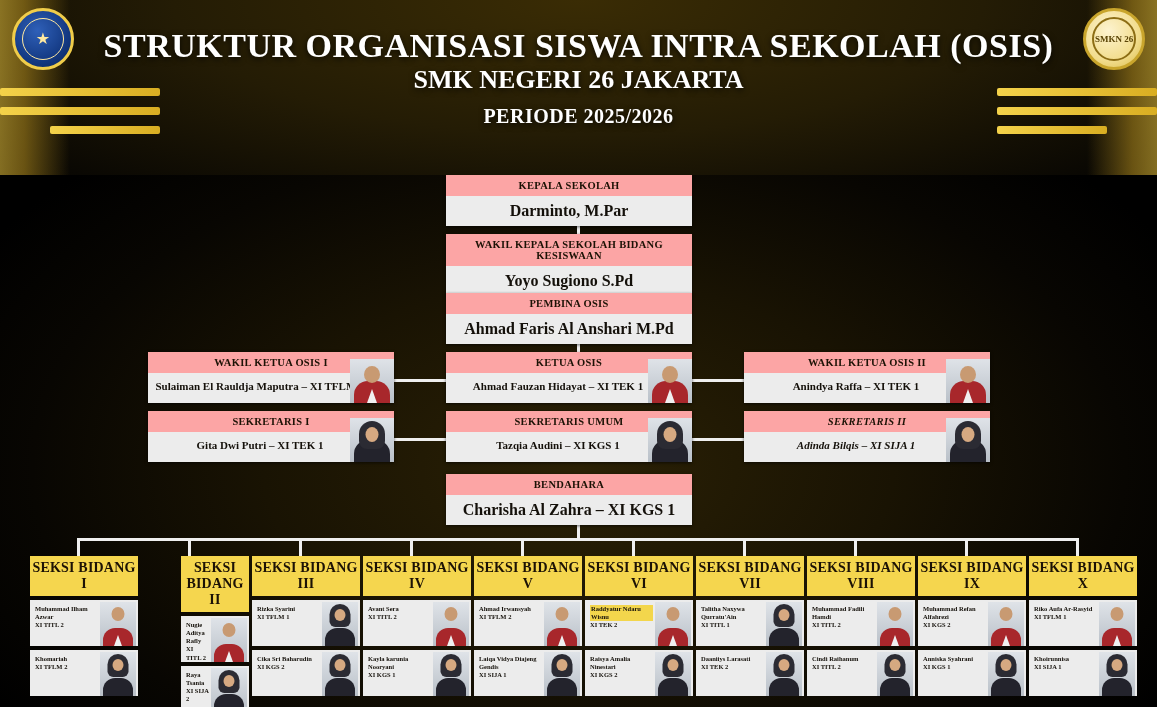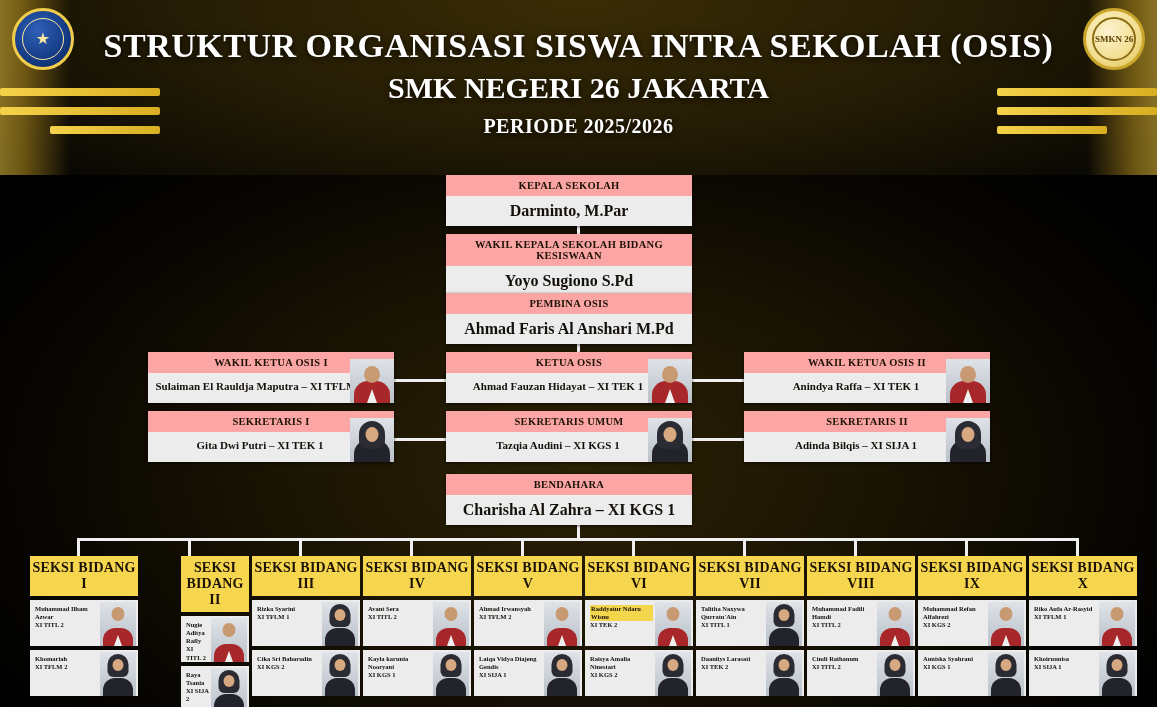--- a/index.html
+++ b/index.html
@@ -50,21 +50,21 @@
 
   .header-titles {
     position: absolute; left: 0; right: 0; top: 26px;
     text-align: center; color: #fff;
     text-shadow: 0 2px 6px rgba(0,0,0,.8);
   }
   .title-1 {
     font-size: 34px; font-weight: bold; letter-spacing: .5px; line-height: 1.15;
   }
   .title-2 {
-    font-size: 30px; font-weight: bold; margin-top: 6px;
+    font-size: 26px; font-weight: bold; 
   }
   .title-3 {
     font-size: 20px; font-weight: bold; margin-top: 10px; letter-spacing: .5px;
   }
 
   .logo {
     position: absolute; border-radius: 50%;
     display: flex; align-items: center; justify-content: center;
     flex-direction: column;
   }
@@ -336,21 +336,21 @@
   <div class="node officer" style="left:446px; top:236px;">
     <div class="nhead">SEKRETARIS UMUM</div>
     <div class="nbody">Tazqia Audini – XI KGS 1</div>
     <div class="photo">
       <div class="body dark"></div>
         <div class="hijab"></div>
         <div class="face"></div>
     </div>
   </div>
 
-  <div class="node officer" style="left:744px; top:236px;">
+  <div class="node officer" style="left:744px; top:236px;font-style:italic;">
     <div class="nhead">SEKRETARIS II</div>
     <div class="nbody">Adinda Bilqis – XI SIJA 1</div>
     <div class="photo">
       <div class="body dark"></div>
         <div class="hijab"></div>
         <div class="face"></div>
     </div>
   </div>
 
   <div class="node top-node" style="left:446px; top:299px;">

